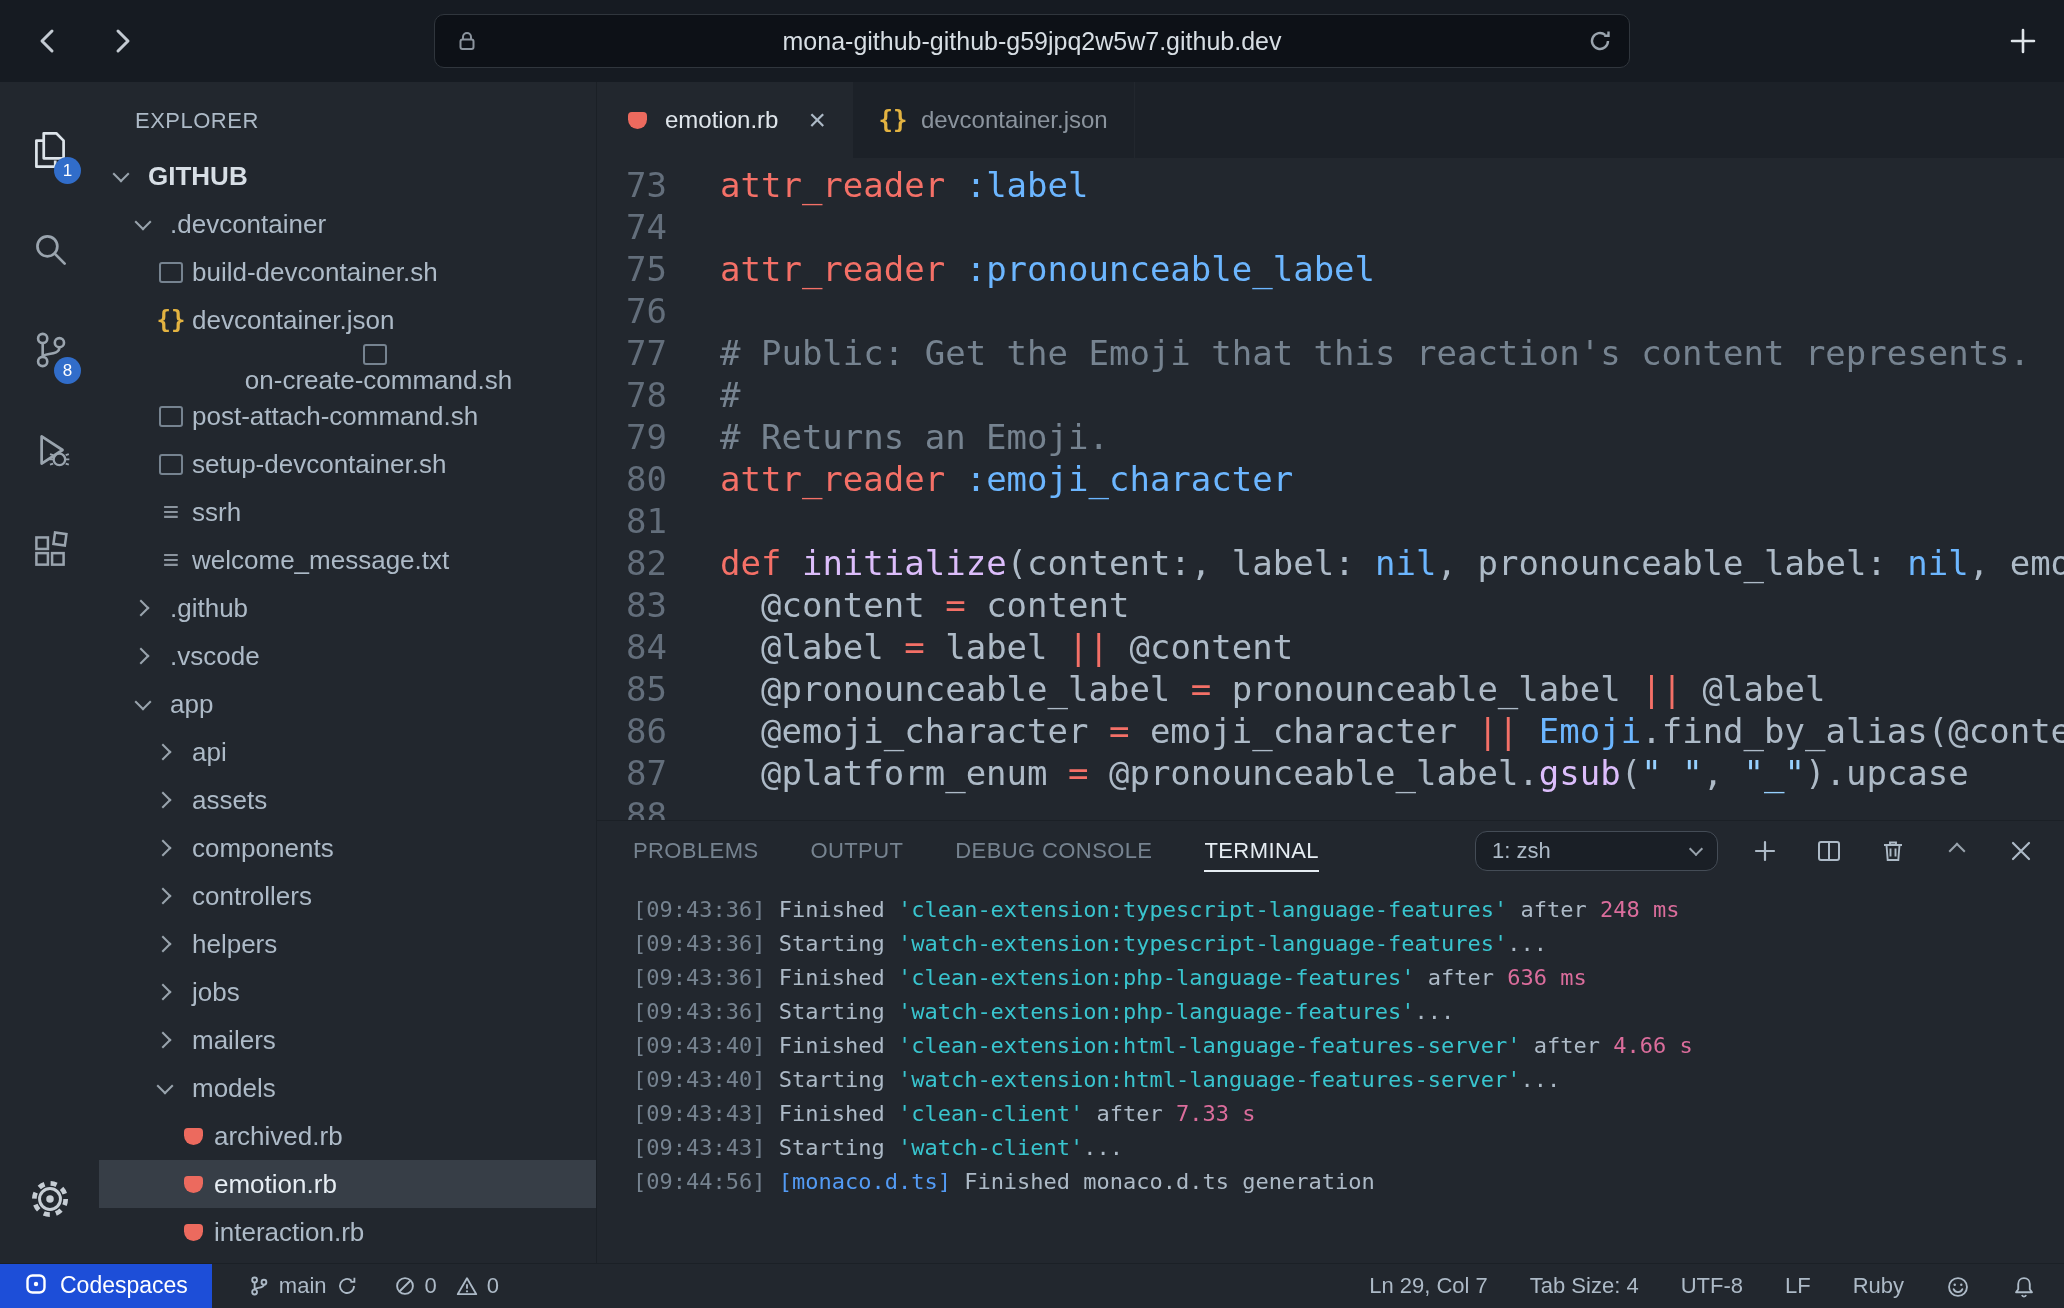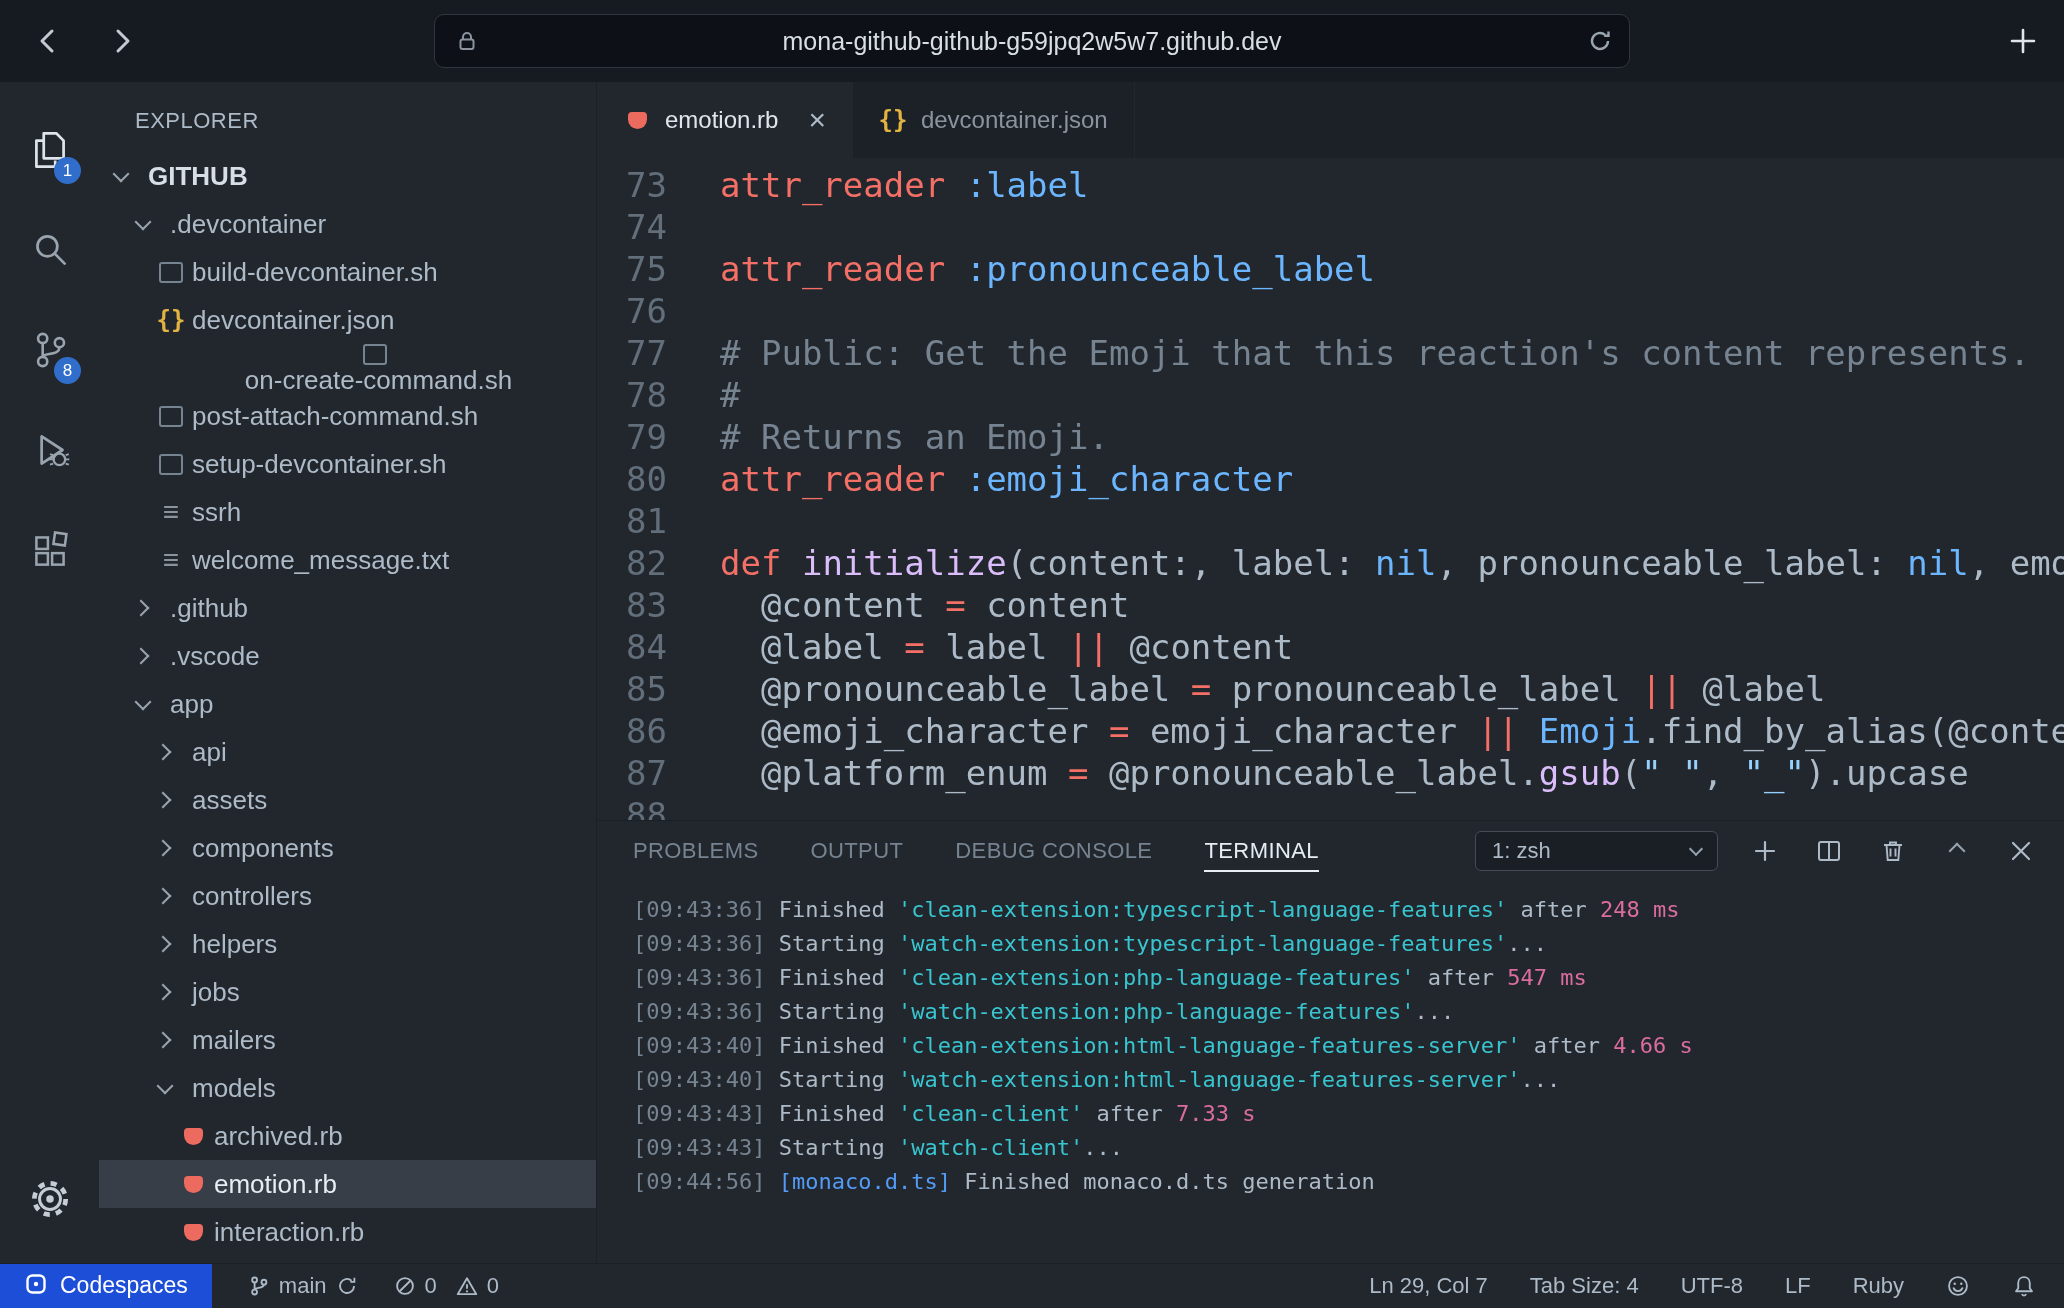--- a/index.html
+++ b/index.html
@@ -67,37 +67,37 @@
 
   
   .panel{flex:1;border-top:1px solid #1b2026;display:flex;flex-direction:column;min-height:0}
   .panel-header{height:60px;display:flex;align-items:center;padding:0 26px 0 36px;flex:none}
   .ptabs{display:flex;gap:52px}
   .ptab{font-size:22px;letter-spacing:.4px;color:#768390;height:60px;display:flex;align-items:center;
     position:relative;cursor:pointer}
   .ptab.active{color:#e6edf3}
   .ptab.active::after{content:'';position:absolute;left:0;right:0;bottom:9px;height:2.5px;background:#e6edf3}
   .panel-actions{margin-left:auto;display:flex;align-items:center;gap:30px}
-  .term-select{width:243px;height:40px;background:#1a1f26;border:1px solid #444c56;border-radius:6px;
+  .term-select{width:243px;height:40px;background:#1a1f26;border:1px solid #444c56;border-radius:12px;
     display:flex;align-items:center;padding:0 16px;font-size:22px;color:#adbac7;cursor:pointer}
   .term-select .chev{margin-left:auto;width:10px;height:10px;margin-top:-4px}
   .pa-btn{display:inline-flex;align-items:center;justify-content:center;width:34px;height:34px;cursor:pointer}
 
   .terminal{flex:1;overflow:hidden;padding:12px 0 0 36px;font-family:"DejaVu Sans Mono",monospace;
     font-size:22px;cursor:text}
   .tline{height:34px;line-height:34px;white-space:pre}
   .tk-t{color:#768390}.tk-p{color:#adbac7}.tk-c{color:#39c5cf}.tk-m{color:#db6d9c}.tk-b{color:#539bf5}
 
   
   .status{height:45px;background:#22272e;border-top:1px solid #1b2026;display:flex;align-items:center;
     font-size:22px;color:#adbac7;flex:none}
   .codespaces{height:45px;background:#1d4ed8;color:#fff;display:flex;gap:12px;
     padding:8px 24px;font-size:23px;cursor:pointer}
   .sb-item{display:flex;align-items:center;gap:9px;margin-left:36px;cursor:pointer}
-  .sb-right{margin-left:auto;display:flex;align-items:center;gap:42px;margin-right:28px}
+  .sb-right{margin-left:auto;display:flex;align-items:flex-end;gap:42px;margin-right:28px}
   .sb-right .sb-item{margin-left:0}
   svg{display:block}
 </style>
 </head>
 <body>
 
 <div class="browser-bar">
   <div class="nav-arrows">
     <span class="nav-btn">
       <svg width="30" height="30" viewBox="0 0 30 30">
@@ -406,21 +406,21 @@
           <span class="pa-btn">
             <svg width="28" height="28" viewBox="0 0 28 28">
                 <path d="M6 6 L22 22 M22 6 L6 22" stroke="#adbac7" stroke-width="2.2" stroke-linecap="round"></path>
               </svg>
           </span>
         </div>
       </div>
       <div class="terminal" id="term">
           <div class="tline"><span class="tk-t">[09:43:36]</span><span class="tk-p"> Finished </span><span class="tk-c">'clean-extension:typescript-language-features'</span><span class="tk-p"> after </span><span class="tk-m">248 ms</span></div>
           <div class="tline"><span class="tk-t">[09:43:36]</span><span class="tk-p"> Starting </span><span class="tk-c">'watch-extension:typescript-language-features'</span><span class="tk-p">...</span></div>
-          <div class="tline"><span class="tk-t">[09:43:36]</span><span class="tk-p"> Finished </span><span class="tk-c">'clean-extension:php-language-features'</span><span class="tk-p"> after </span><span class="tk-m">547 ms</span></div>
+          <div class="tline"><span class="tk-t">[09:43:36]</span><span class="tk-p"> Finished </span><span class="tk-c">'clean-extension:php-language-features'</span><span class="tk-p"> after </span><span class="tk-m">636 ms</span></div>
           <div class="tline"><span class="tk-t">[09:43:36]</span><span class="tk-p"> Starting </span><span class="tk-c">'watch-extension:php-language-features'</span><span class="tk-p">...</span></div>
           <div class="tline"><span class="tk-t">[09:43:40]</span><span class="tk-p"> Finished </span><span class="tk-c">'clean-extension:html-language-features-server'</span><span class="tk-p"> after </span><span class="tk-m">4.66 s</span></div>
           <div class="tline"><span class="tk-t">[09:43:40]</span><span class="tk-p"> Starting </span><span class="tk-c">'watch-extension:html-language-features-server'</span><span class="tk-p">...</span></div>
           <div class="tline"><span class="tk-t">[09:43:43]</span><span class="tk-p"> Finished </span><span class="tk-c">'clean-client'</span><span class="tk-p"> after </span><span class="tk-m">7.33 s</span></div>
           <div class="tline"><span class="tk-t">[09:43:43]</span><span class="tk-p"> Starting </span><span class="tk-c">'watch-client'</span><span class="tk-p">...</span></div>
           <div class="tline"><span class="tk-t">[09:44:56]</span><span class="tk-p"> </span><span class="tk-b">[monaco.d.ts]</span><span class="tk-p"> Finished monaco.d.ts generation</span></div>
         </div>
     </div>
   </div>
 </div>

